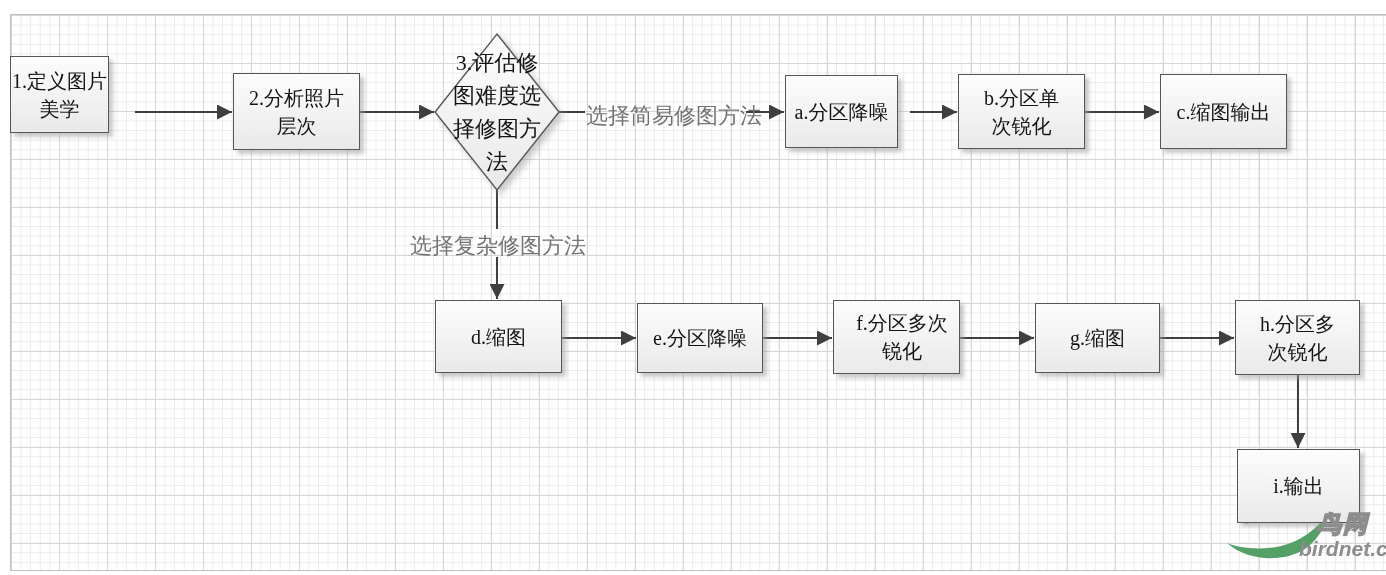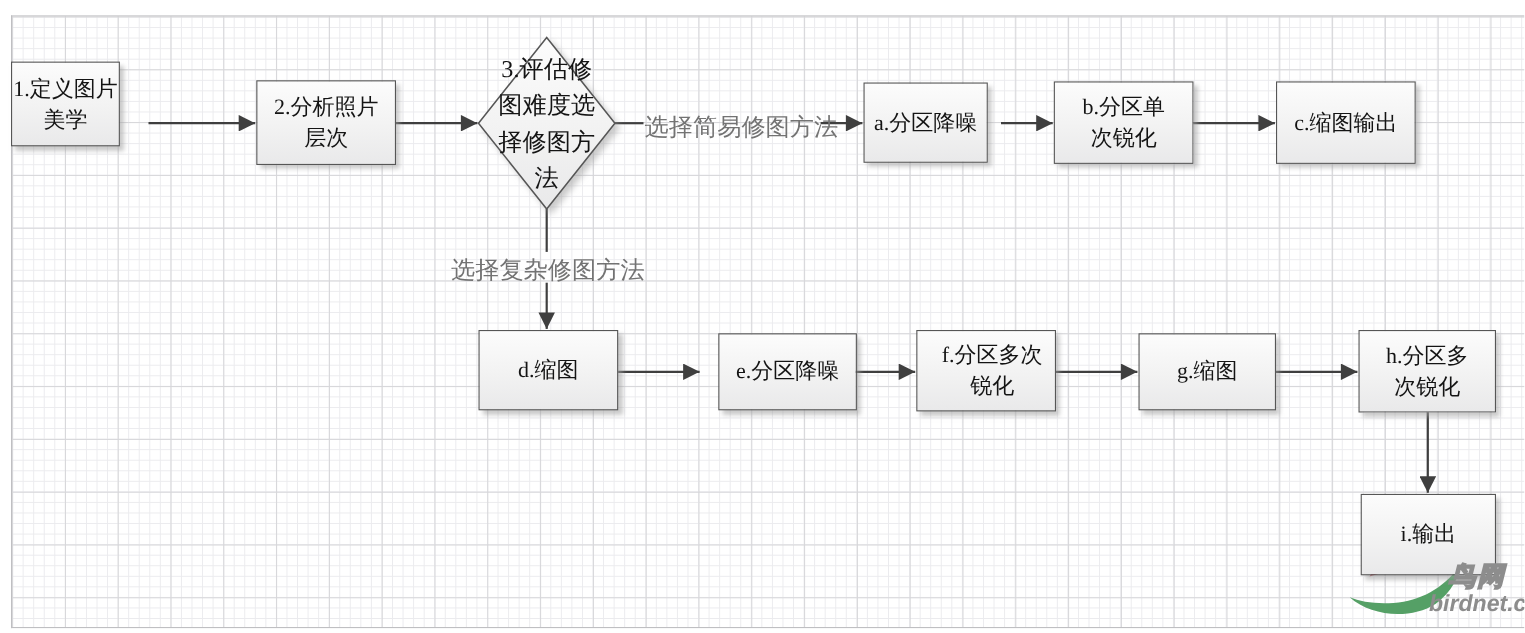--- a/index.html
+++ b/index.html
@@ -108,21 +108,21 @@
 图难度选
 择修图方
 法</div>
 
   <div class="node" style="left:785px;top:75px;width:113px;height:73px;">a.分区降噪</div>
   <div class="node" style="left:958px;top:74px;width:127px;height:75px;">b.分区单
 次锐化</div>
   <div class="node" style="left:1160px;top:74px;width:127px;height:75px;">c.缩图输出</div>
 
   <div class="node" style="left:435px;top:300px;width:127px;height:73px;">d.缩图</div>
-  <div class="node" style="left:637px;top:303px;width:126px;height:70px;margin-left:16px;">e.分区降噪</div>
+  <div class="node" style="left:637px;top:303px;width:126px;height:70px;">e.分区降噪</div>
   <div class="node" style="left:833px;top:300px;width:127px;height:74px;padding-left:11px;">f.分区多次
 锐化</div>
   <div class="node" style="left:1035px;top:303px;width:125px;height:70px;">g.缩图</div>
   <div class="node" style="left:1235px;top:300px;width:125px;height:75px;">h.分区多
 次锐化</div>
   <div class="node" style="left:1237px;top:449px;width:123px;height:74px;">i.输出</div>
 
   <div class="edge-label" style="left:586px;top:101px;">选择简易修图方法</div>
   <div class="edge-label" style="left:410px;top:231px;">选择复杂修图方法</div>
 

